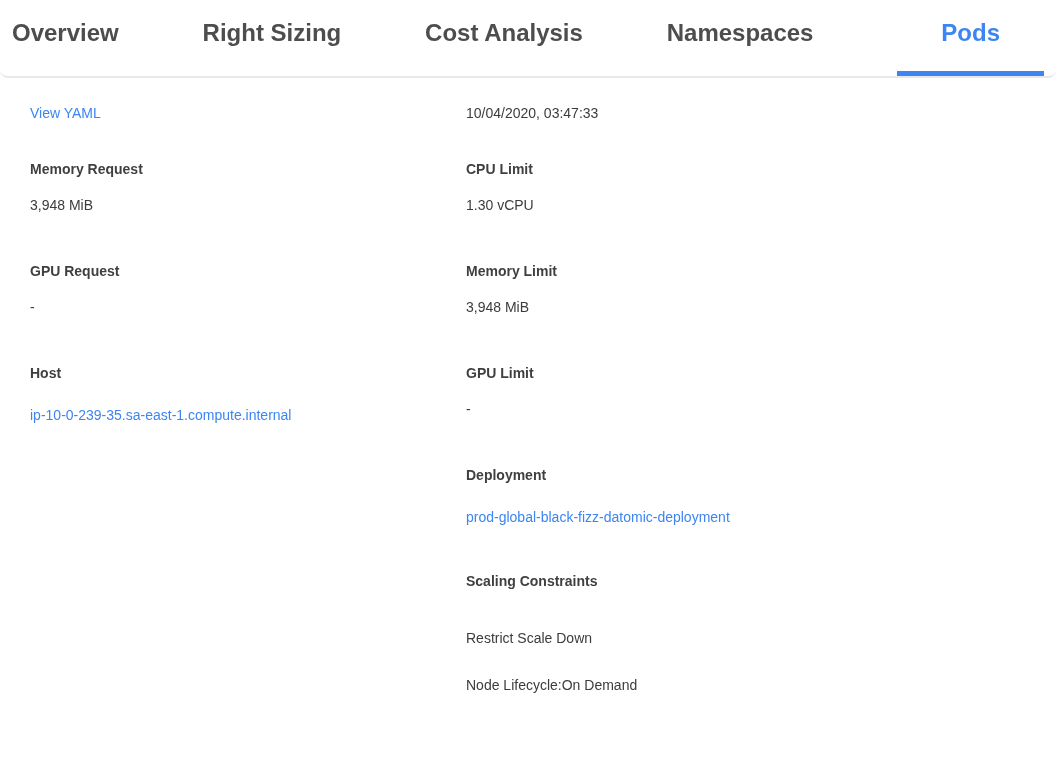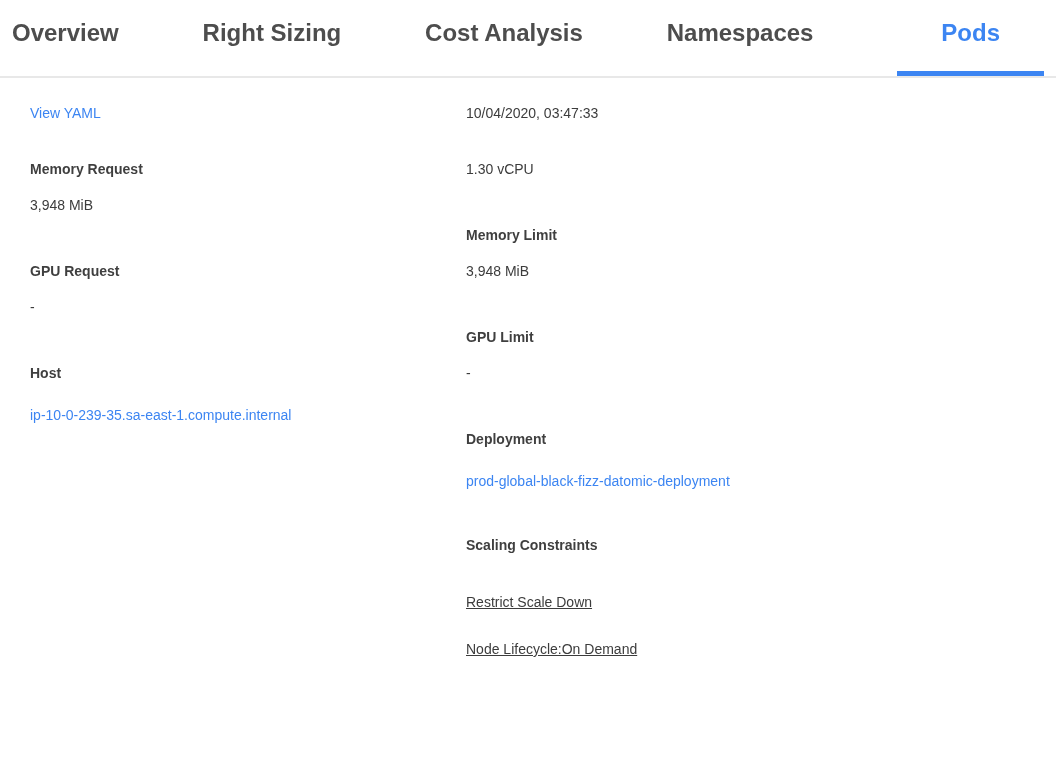--- a/index.html
+++ b/index.html
@@ -24,20 +24,21 @@
   }
 
   
   .tabs {
     display: flex;
     justify-content: space-between;
     align-items: stretch;
     height: 78px;
     padding: 0 12px;
     border-bottom: 2px solid var(--divider);
+    border-radius: 8px;
   }
   .tab {
     display: flex;
     align-items: center;
     padding-bottom: 10px;
     font-size: 24px;
     font-weight: 600;
     color: var(--tab-text);
     cursor: pointer;
     white-space: nowrap;
@@ -92,21 +93,20 @@
   .scaling-title {
     font-weight: 700;
     color: var(--label-text);
     line-height: 22px;
     margin-top: 36px;
   }
   .scaling-item {
     line-height: 22px;
     margin-top: 35px;
     color: var(--value-text);
-    text-decoration: underline;
   }
   .scaling-item + .scaling-item { margin-top: 25px; }
 </style>
 </head>
 <body>
 
 <div class="screen">
 
   <nav class="tabs">
     <div class="tab">
@@ -147,20 +147,21 @@
       <div class="field">
         <div class="field-label">Host</div>
         <a class="link link-value host-width">ip-10-0-239-35.sa-east-1.compute.internal</a>
       </div>
     </div>
 
     <div class="col">
       <div class="row-top timestamp">10/04/2020, 03:47:33</div>
 
       <div class="field">
+        <div class="field-label">CPU Limit</div>
         <div class="field-value">1.30 vCPU</div>
       </div>
 
       <div class="field">
         <div class="field-label">Memory Limit</div>
         <div class="field-value">3,948 MiB</div>
       </div>
 
       <div class="field">
         <div class="field-label">GPU Limit</div>

